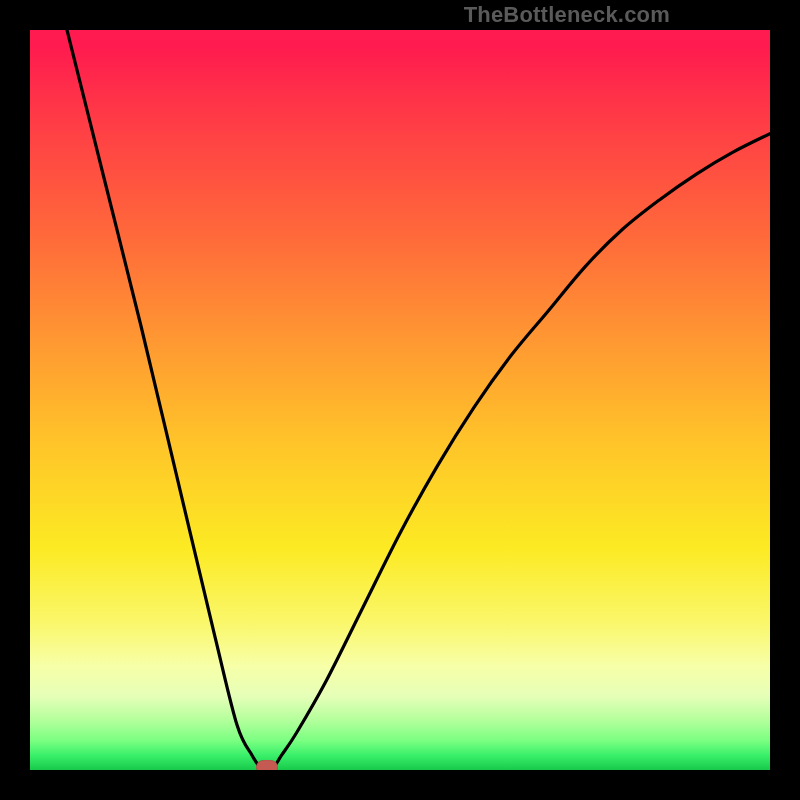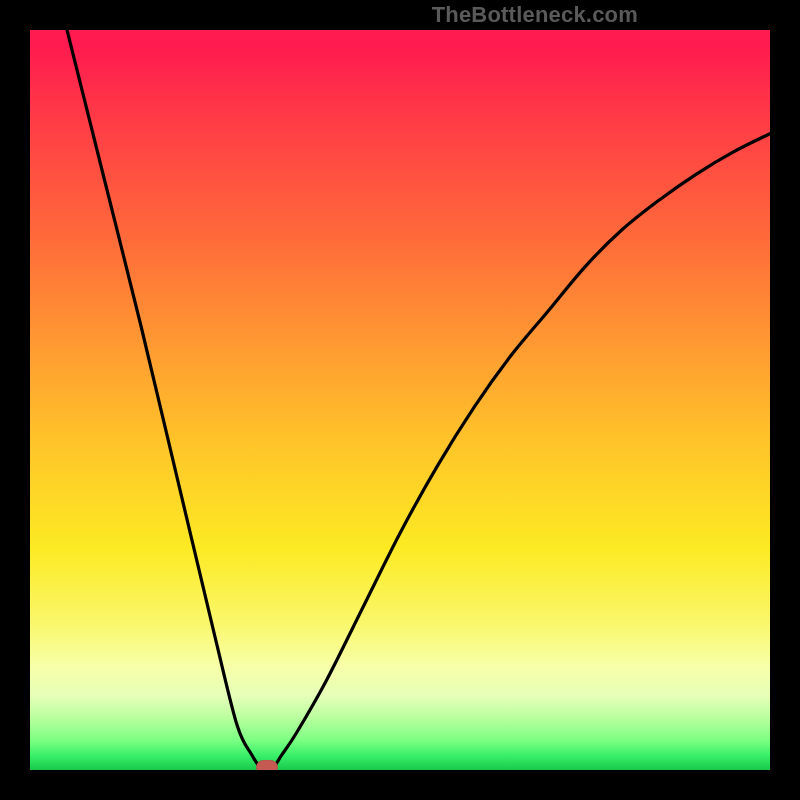--- a/index.html
+++ b/index.html
@@ -9,20 +9,21 @@
     height: 800px;
     background: #000;
     overflow: hidden;
     font-family: Arial, Helvetica, sans-serif;
   }
   .frame {
     position: relative;
     width: 646px;
     height: 800px;
     background: #000;
+    padding-left: 32px;
   }
   .watermark {
     position: absolute;
     top: 2px;
     right: 8px;
     font-size: 22px;
     font-weight: 600;
     color: #5a5a5a;
     letter-spacing: 0.2px;
     z-index: 10;

